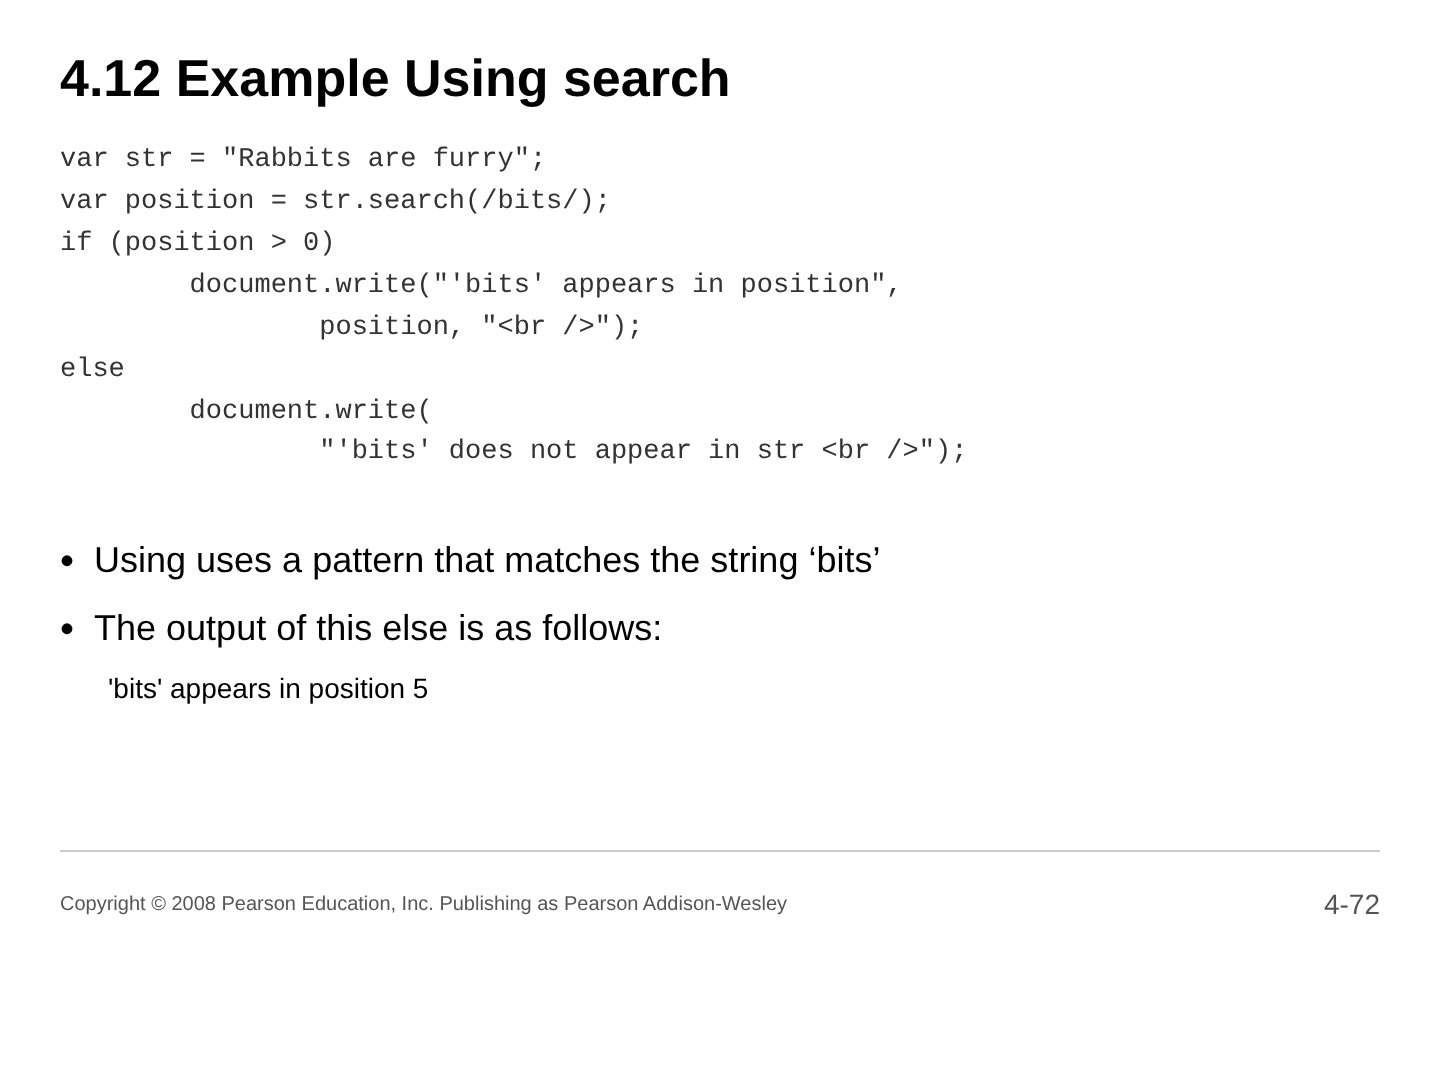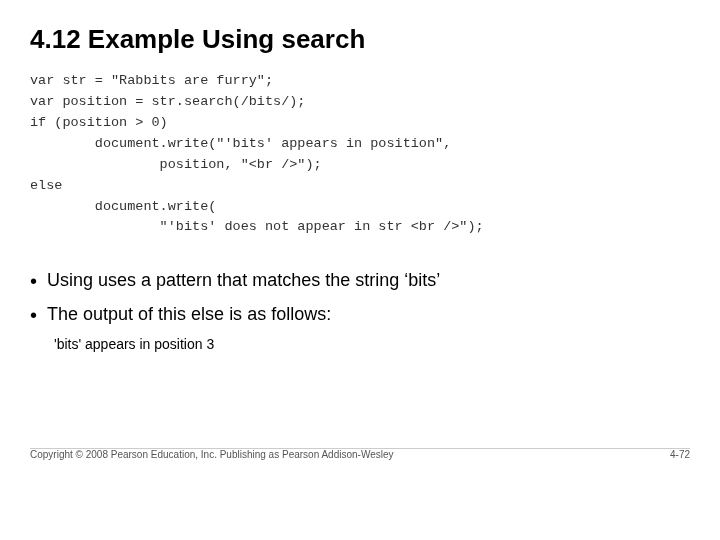--- a/index.html
+++ b/index.html
@@ -74,30 +74,30 @@
 
     .footer {
       position: absolute;
       bottom: 12px;
       left: 30px;
       right: 30px;
       display: flex;
       justify-content: space-between;
       align-items: center;
       border-top: 1px solid #cccccc;
-      padding-top: 0;
+      padding-top: 18px;
     }
 
     .footer-left {
       font-size: 10px;
       color: #555555;
     }
 
     .footer-right {
-      font-size: 10px;
+      font-size: 14px;
       color: #555555;
     }
   </style>
 </head>
 <body>
 
 <div class="slide">
 
   <div class="title">4.12 Example Using search</div>
 
@@ -112,21 +112,21 @@
 
   <div class="bullets">
     <div class="bullet-item">
       <span class="bullet-dot">•</span>
       <span>Using uses a pattern that matches the string ‘bits’</span>
     </div>
     <div class="bullet-item">
       <span class="bullet-dot">•</span>
       <span>The output of this else is as follows:</span>
     </div>
-    <div class="output-text">'bits' appears in position 3</div>
+    <div class="output-text">'bits' appears in position 5</div>
   </div>
 
   <div class="footer">
     <span class="footer-left">Copyright © 2008 Pearson Education, Inc. Publishing as Pearson Addison-Wesley</span>
     <span class="footer-right">4-72</span>
   </div>
 
 </div>
 
 </body></html>

